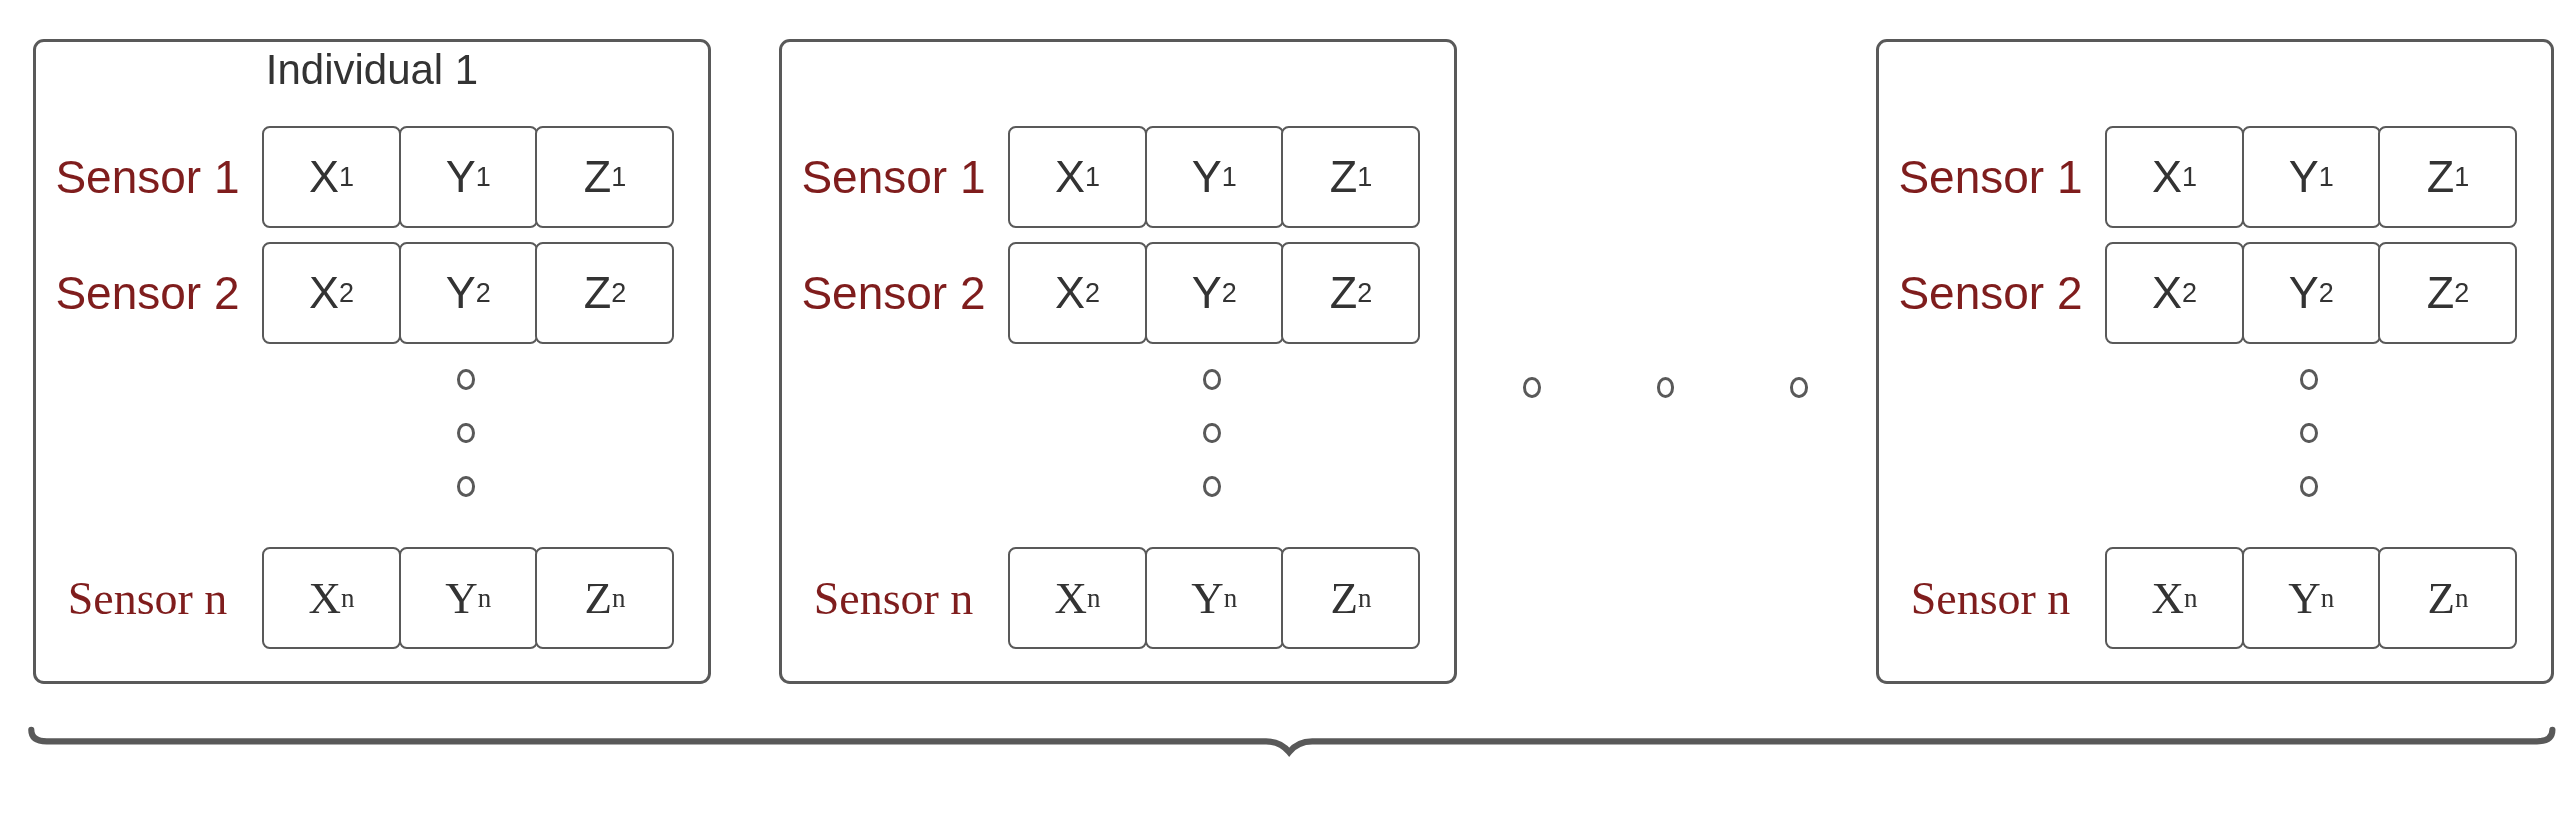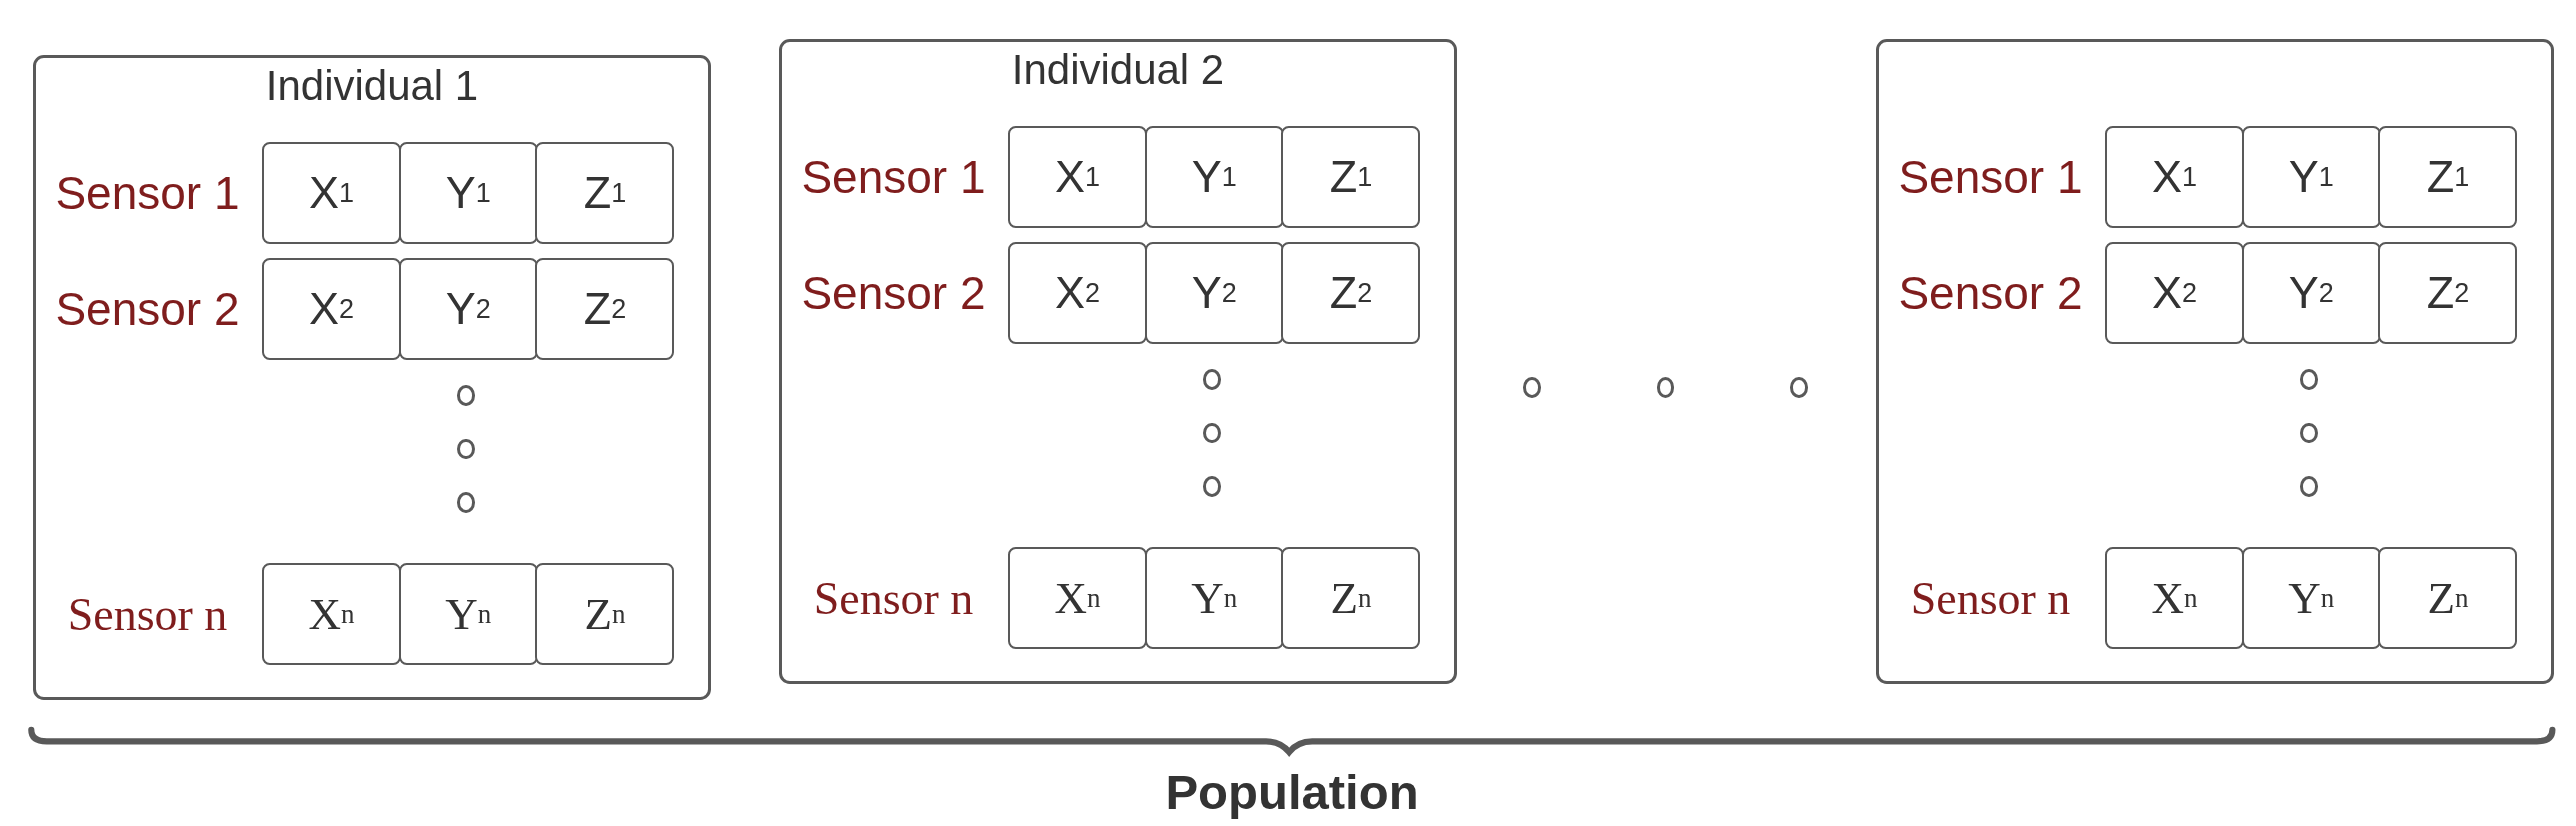--- a/index.html
+++ b/index.html
@@ -16,21 +16,21 @@
   .individual-box {
     position: absolute;
     top: 39px;
     width: 678px;
     height: 645px;
     border: 3.1px solid #595959;
     border-radius: 10.8px;
     background: #ffffff;
     box-sizing: border-box;
   }
-  .individual-box.pos-0 { left: 33px; margin-top: 16px; }
+  .individual-box.pos-0 { left: 33px; }
   .individual-box.pos-1 { left: 779px; }
   .individual-box.pos-2 { left: 1876px; }
 
   .individual-title {
     position: absolute;
     top: 3.1px; left: 0; right: 0;
     text-align: center;
     font-size: 42px;
     line-height: 1.2;
     color: #333333;
@@ -160,21 +160,20 @@
               <sub>n</sub>
             </div>
             <div class="axis-cell">
               <span>Z</span>
               <sub>n</sub>
             </div>
           </div>
   </div>
       </div>
       <div class="individual-box pos-1">
-    <div class="individual-title">Individual 2</div>
     <div class="vdots">
       <div class="dot"></div>
       <div class="dot"></div>
       <div class="dot"></div>
     </div>
   <div class="sensor-row row-0">
     <div class="sensor-label">Sensor 1</div>
     <div class="sensor-cells">
             <div class="axis-cell">
               <span>X</span>
@@ -288,16 +287,15 @@
   <div class="h-dots">
     <div class="dot"></div>
     <div class="dot"></div>
     <div class="dot"></div>
   </div>
 
   <svg class="brace-svg" width="2576" height="826" viewBox="0 0 3345 1073">
     <path d="M 40 948 Q 40 963 60 963 L 1644 963 Q 1663 963 1674 977 Q 1685 963 1704 963 L 3295 963 Q 3315 963 3315 948" fill="none" stroke="#595959" stroke-width="8" stroke-linecap="round"></path>
   </svg>
 
-  <div class="population-label">Population</div>
 
 </div>
 
 
 </body></html>

